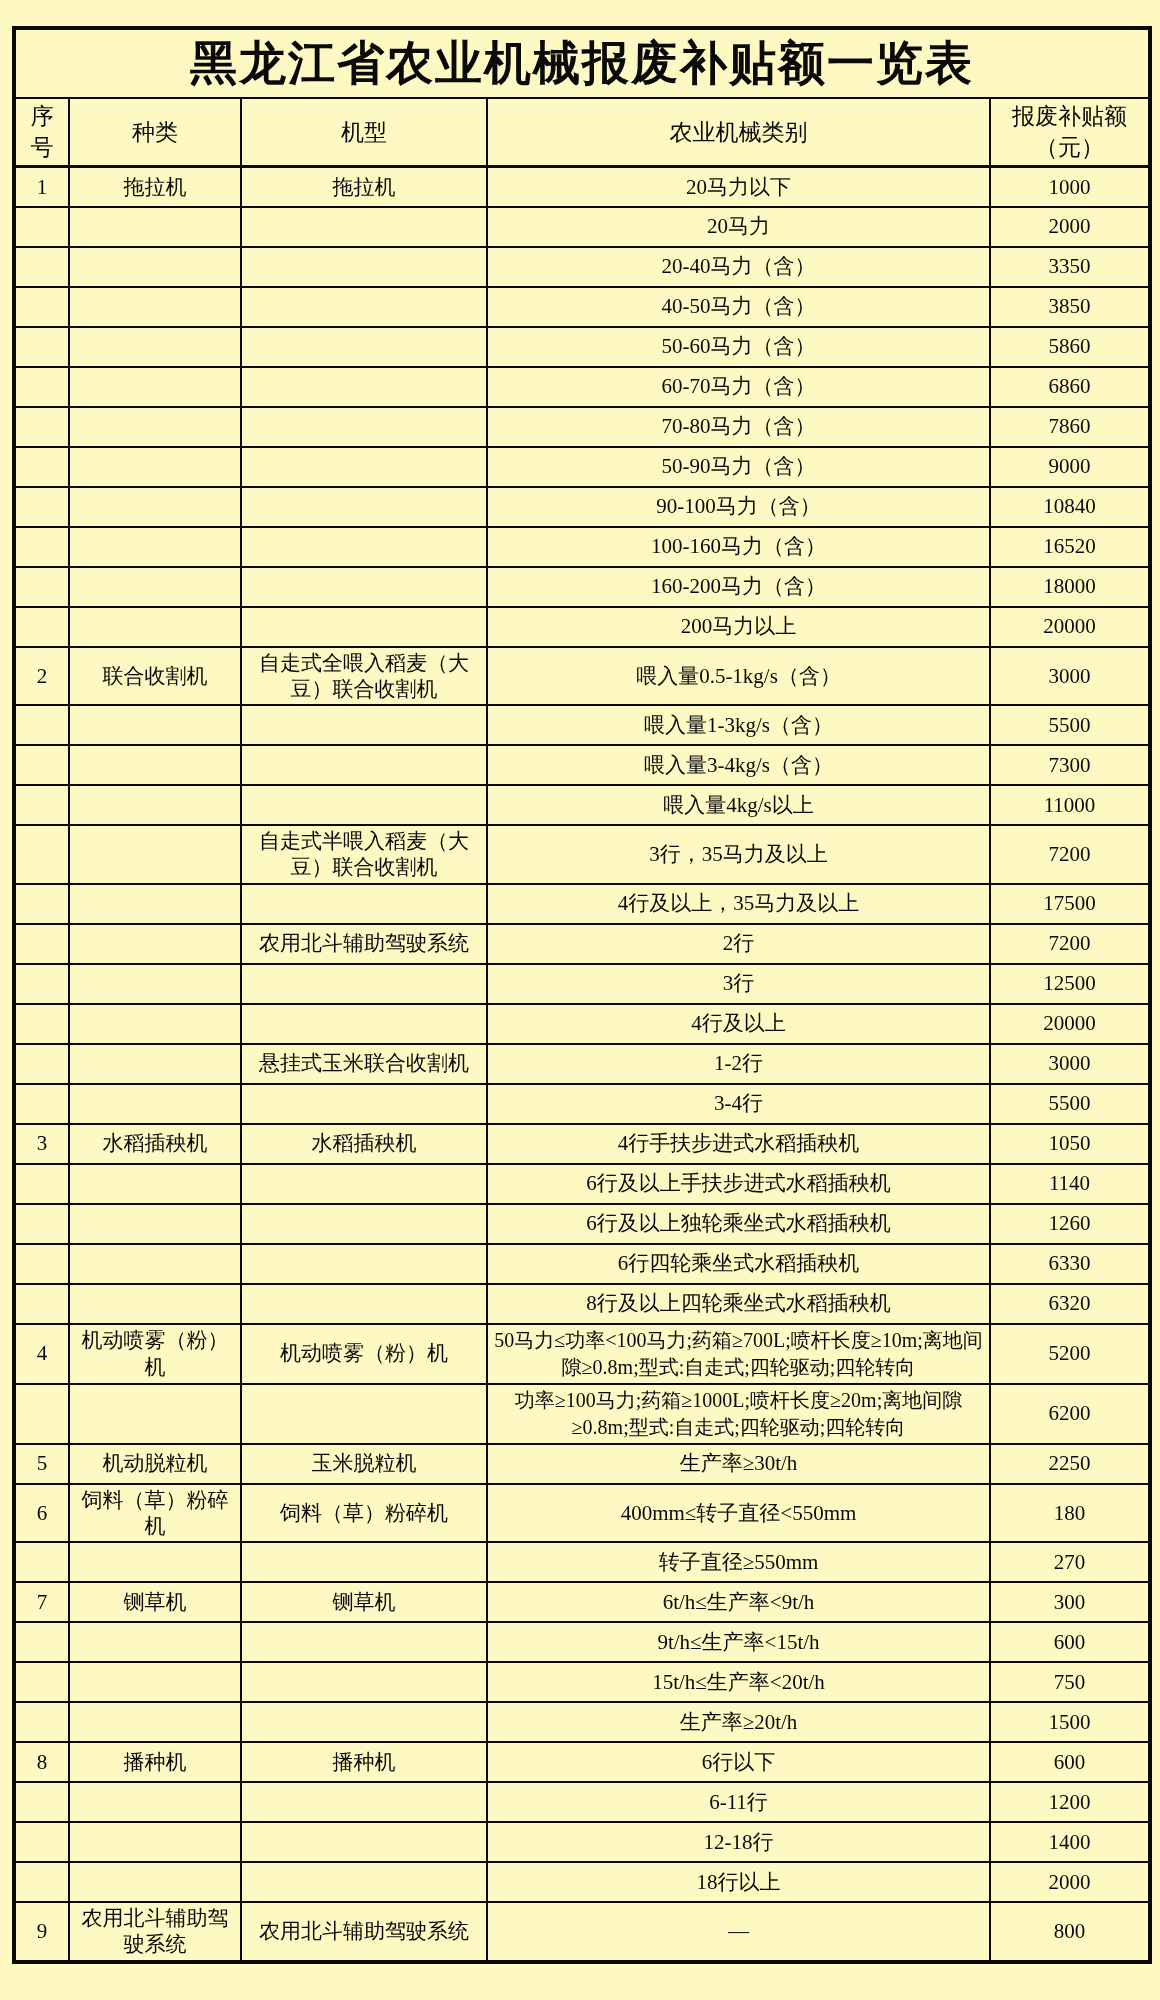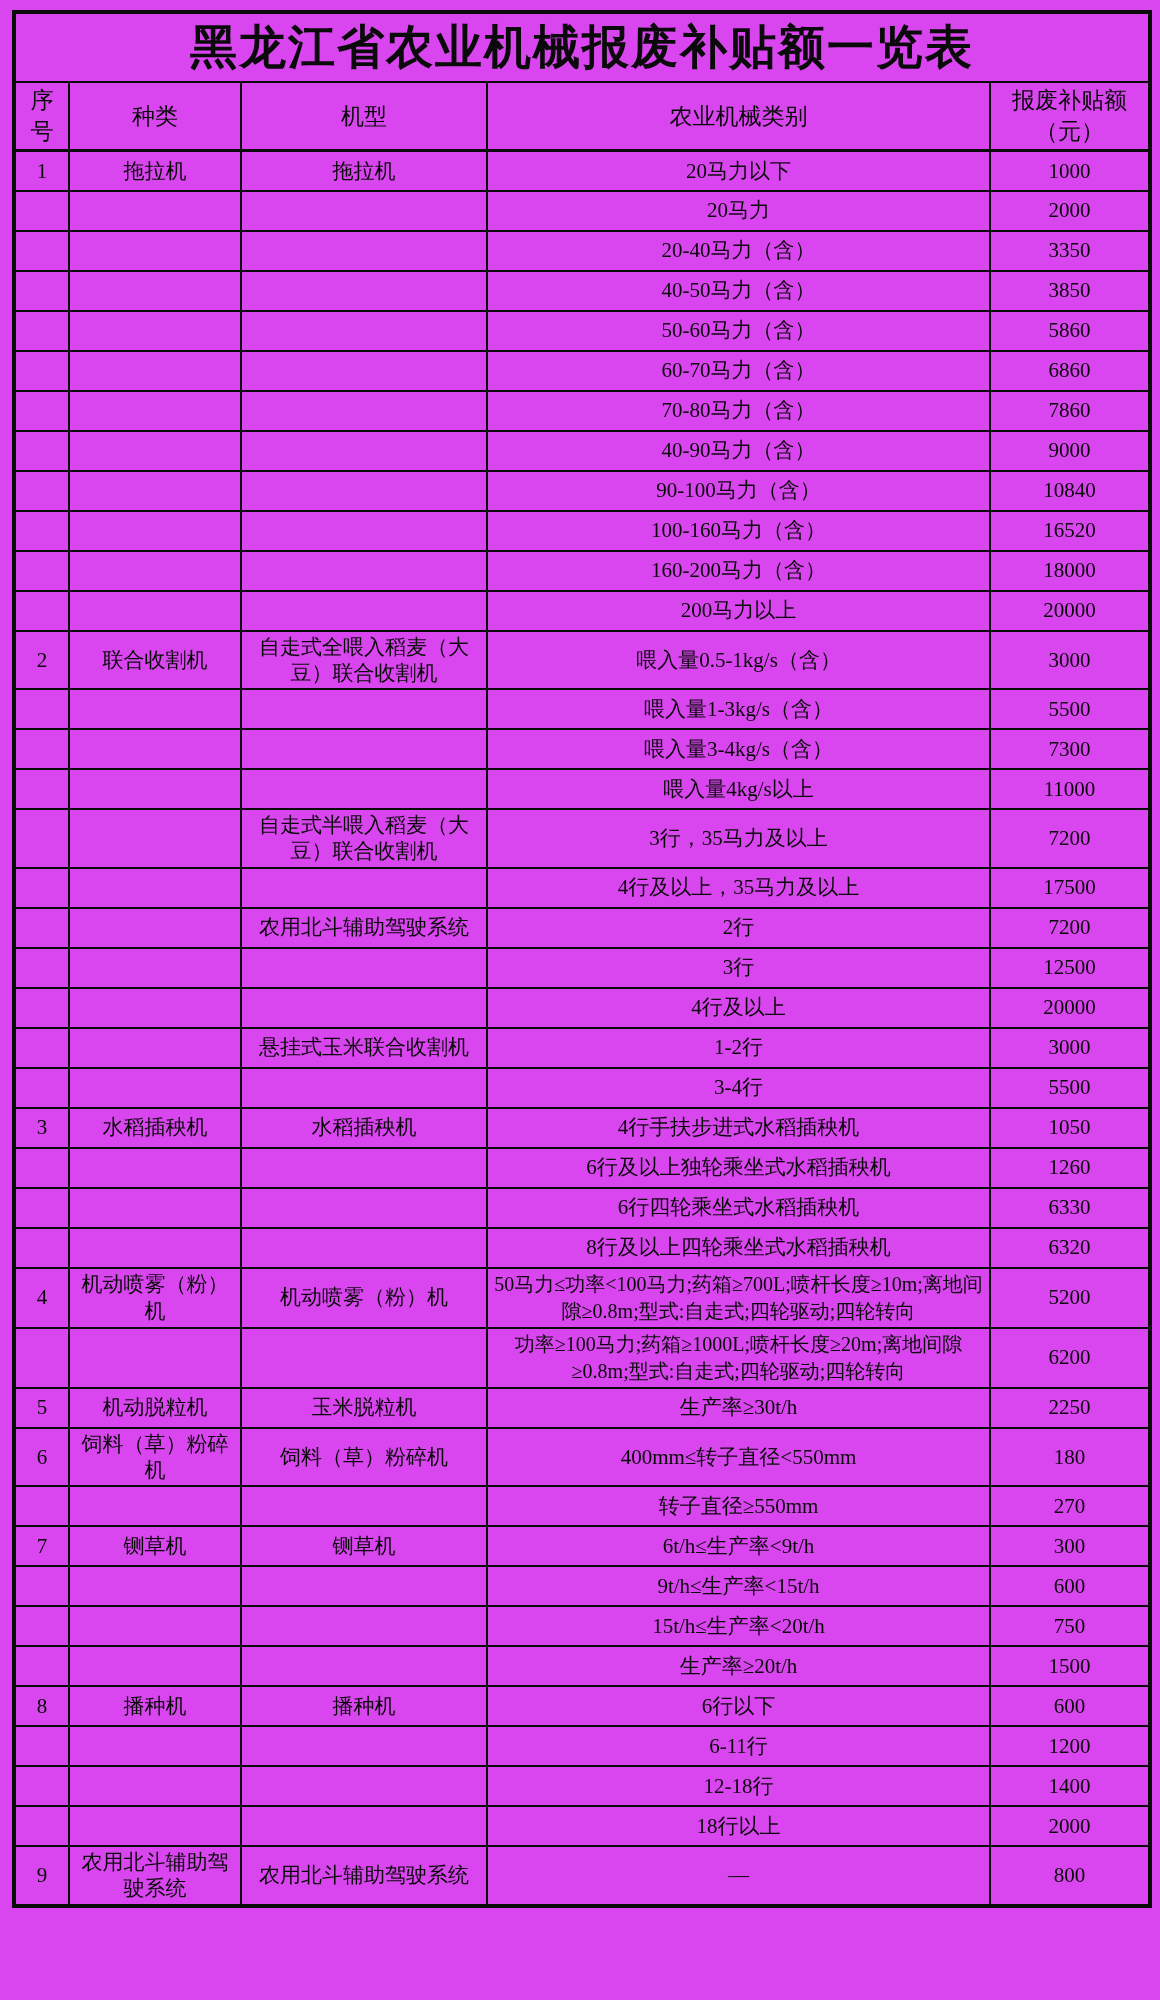--- a/index.html
+++ b/index.html
@@ -7,22 +7,22 @@
     padding: 0;
     background: #ffffff;
     width: 1160px;
     height: 2000px;
     overflow: hidden;
   }
   .page {
     box-sizing: border-box;
     width: 1160px;
     height: 2000px;
-    padding: 10px 12px;
-    background: #d946ef;
+    padding: 26px 12px;
+    background: #fef9c3;
   }
   table.subsidy {
     border-collapse: collapse;
     table-layout: fixed;
     width: 1136px;
     border: 4px solid #0a0a0a;
   }
   table.subsidy th,
   table.subsidy td {
     border: 2px solid #0a0a0a;
@@ -142,21 +142,21 @@
           <td></td>
           <td></td>
           <td></td>
           <td>70-80马力（含）</td>
           <td class="amount-cell">7860</td>
         </tr>
         <tr>
           <td></td>
           <td></td>
           <td></td>
-          <td>40-90马力（含）</td>
+          <td>50-90马力（含）</td>
           <td class="amount-cell">9000</td>
         </tr>
         <tr>
           <td></td>
           <td></td>
           <td></td>
           <td>90-100马力（含）</td>
           <td class="amount-cell">10840</td>
         </tr>
         <tr>
@@ -261,20 +261,27 @@
           <td>3</td>
           <td>水稻插秧机</td>
           <td>水稻插秧机</td>
           <td>4行手扶步进式水稻插秧机</td>
           <td class="amount-cell">1050</td>
         </tr>
         <tr>
           <td></td>
           <td></td>
           <td></td>
+          <td>6行及以上手扶步进式水稻插秧机</td>
+          <td class="amount-cell">1140</td>
+        </tr>
+        <tr>
+          <td></td>
+          <td></td>
+          <td></td>
           <td>6行及以上独轮乘坐式水稻插秧机</td>
           <td class="amount-cell">1260</td>
         </tr>
         <tr>
           <td></td>
           <td></td>
           <td></td>
           <td>6行四轮乘坐式水稻插秧机</td>
           <td class="amount-cell">6330</td>
         </tr>

